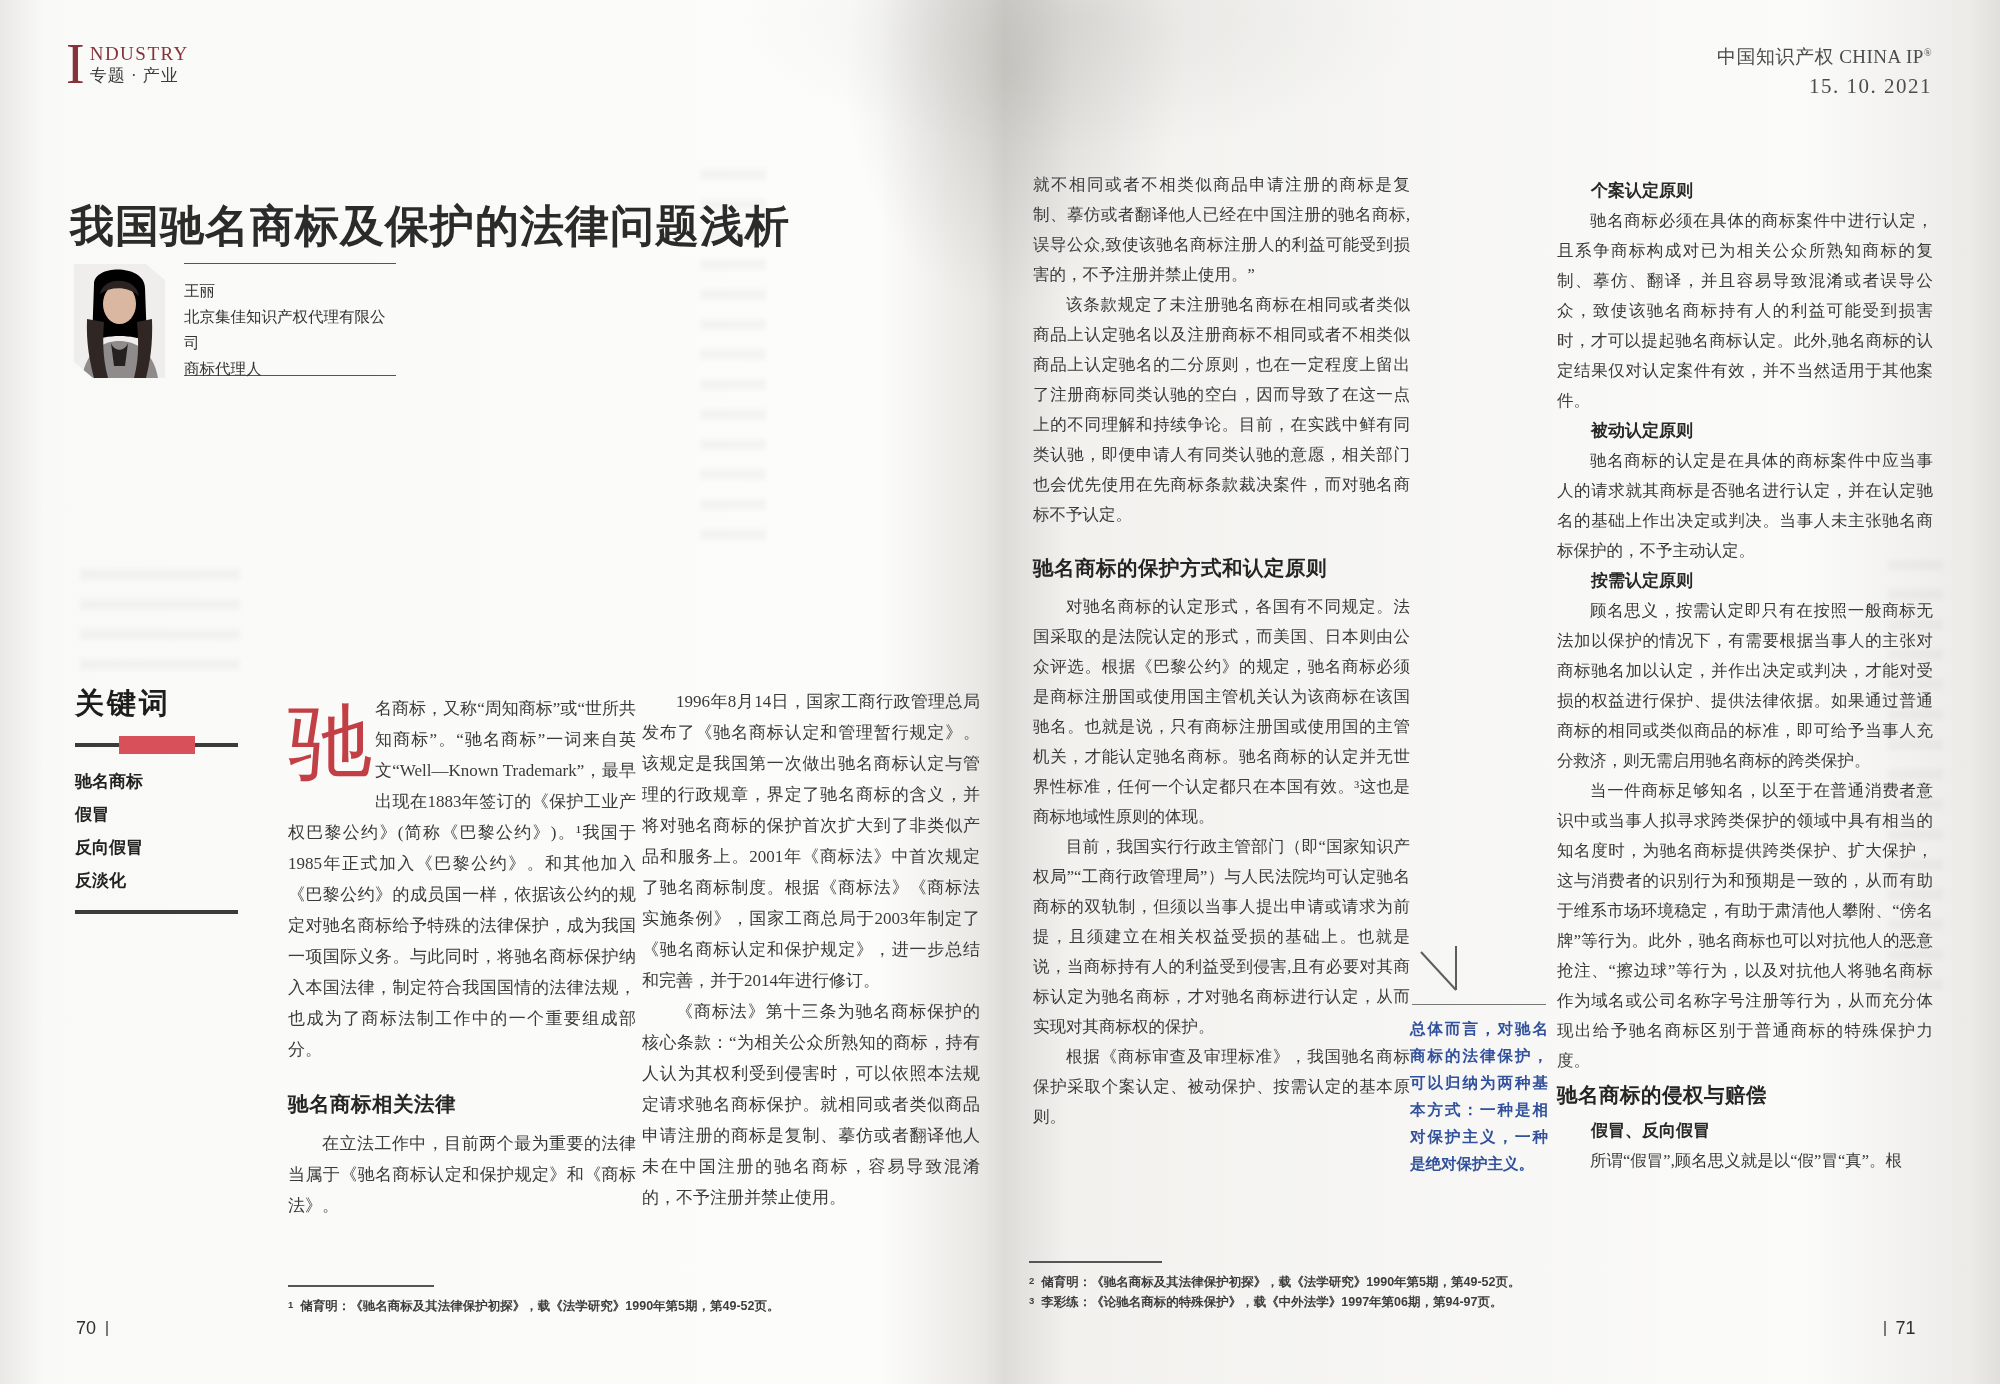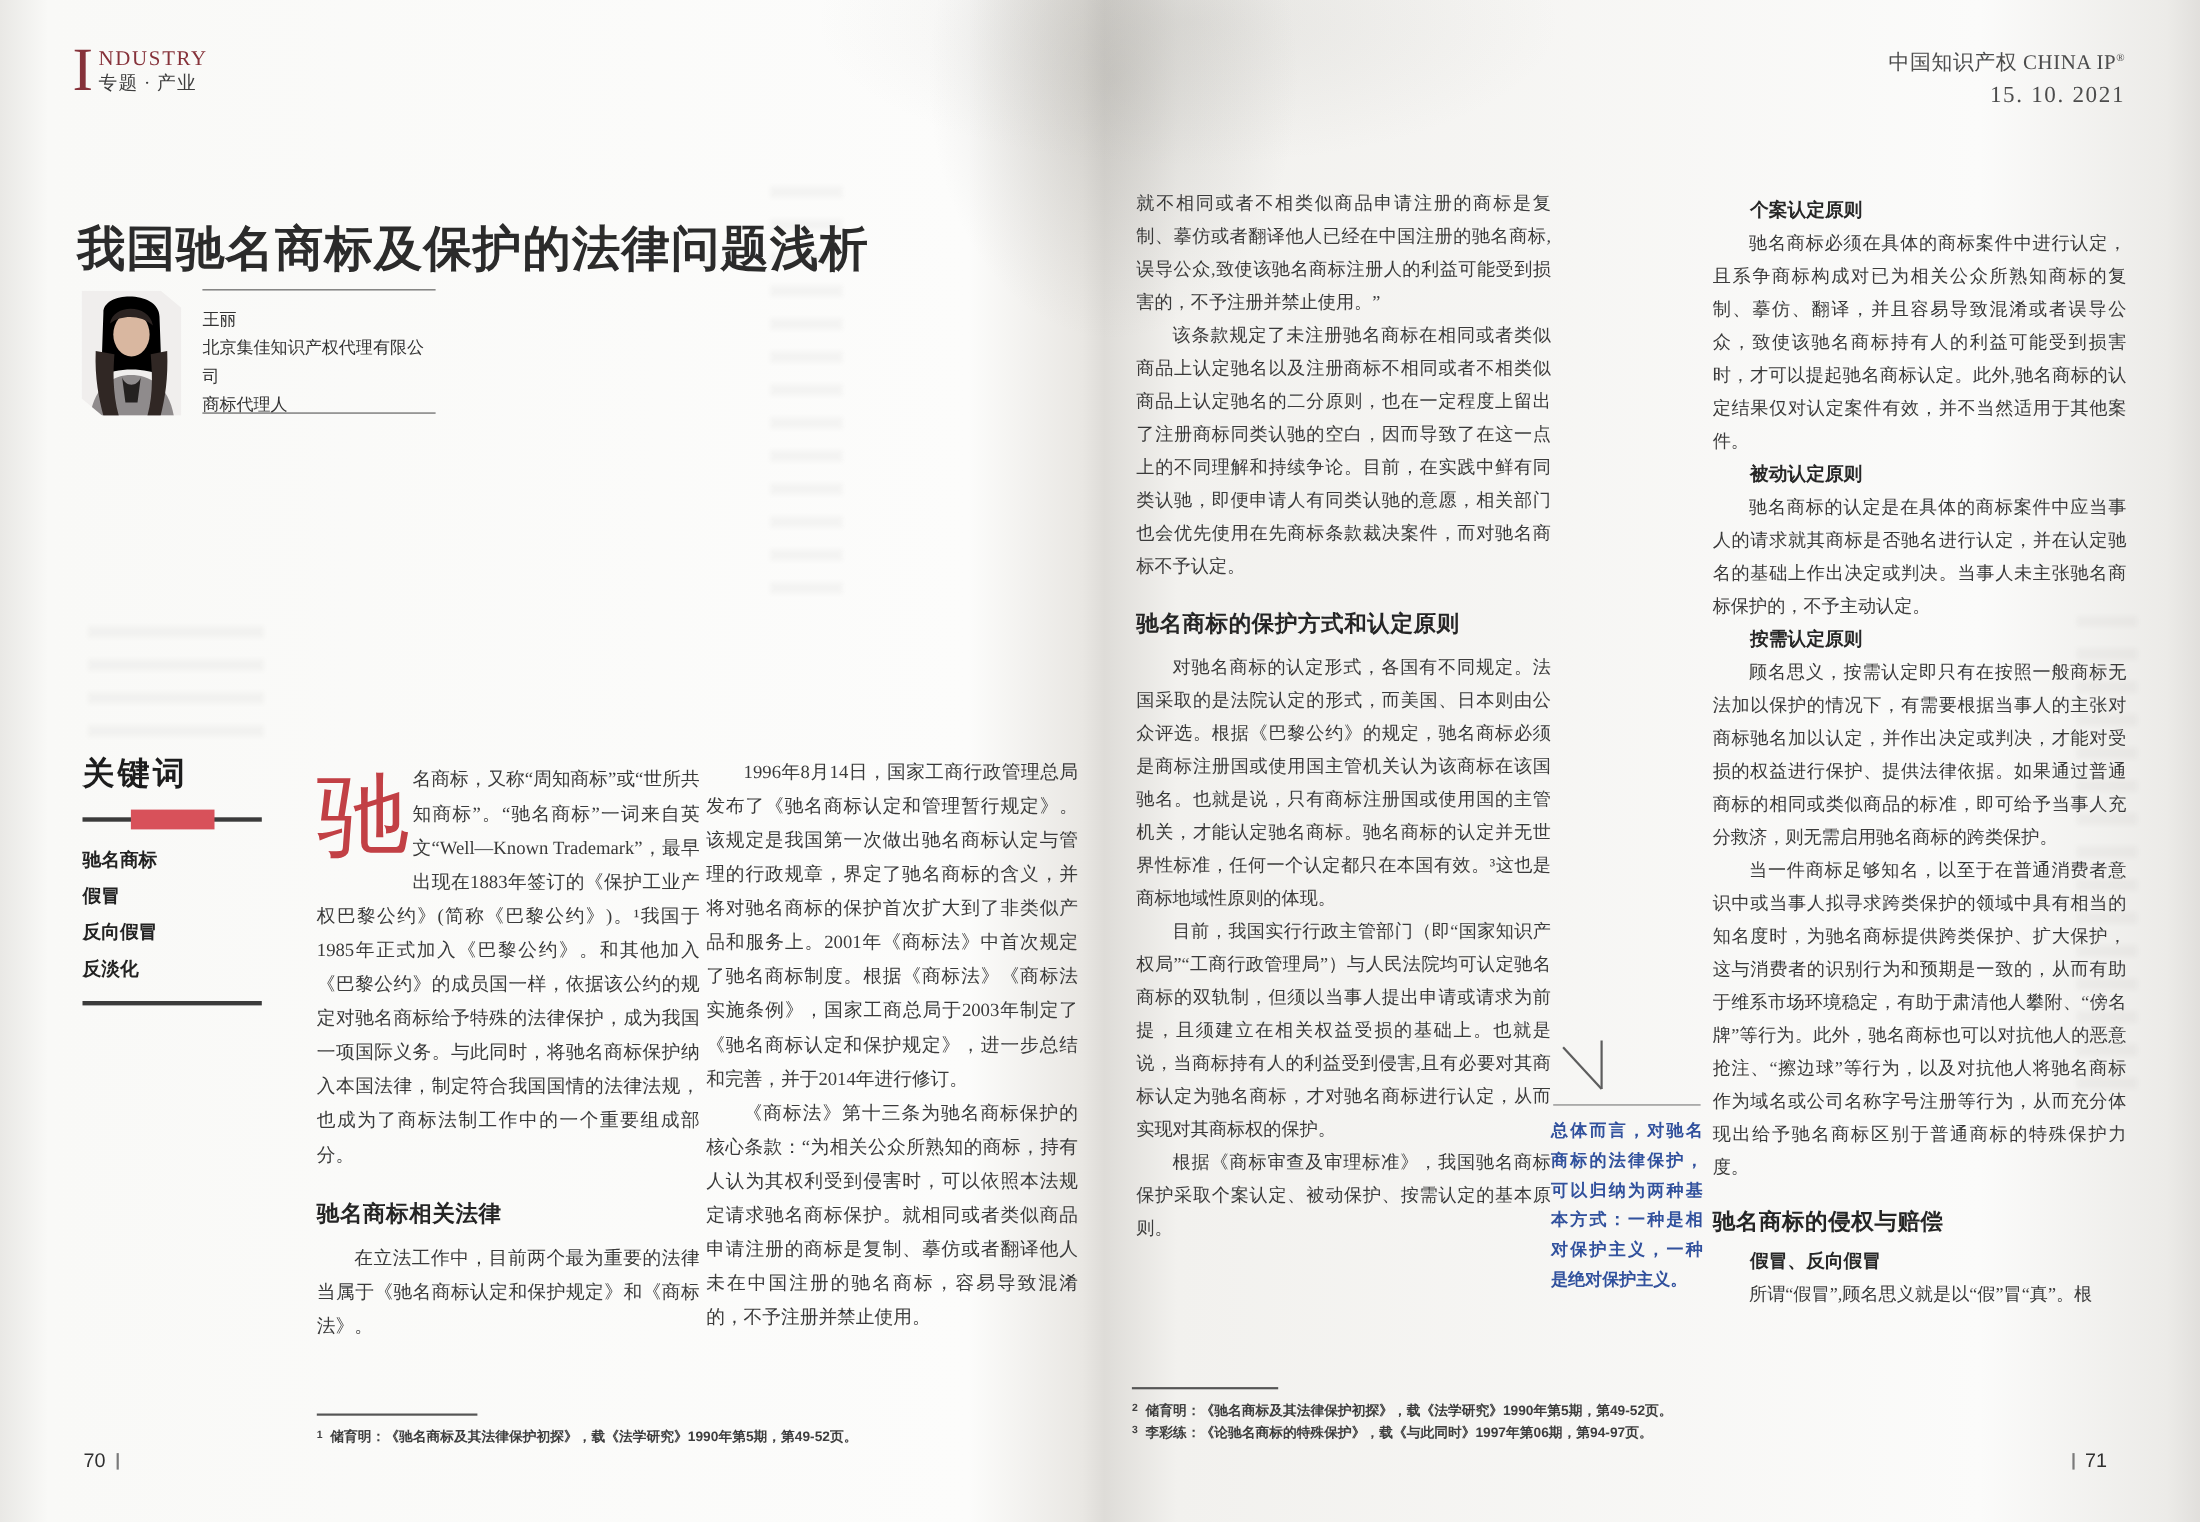--- a/index.html
+++ b/index.html
@@ -179,33 +179,33 @@
     </div>
 
     <div class="col body-right" style="left:1557px;top:176px;width:376px;">
       <h3 class="sub-head">个案认定原则</h3>
       <p>驰名商标必须在具体的商标案件中进行认定，且系争商标构成对已为相关公众所熟知商标的复制、摹仿、翻译，并且容易导致混淆或者误导公众，致使该驰名商标持有人的利益可能受到损害时，才可以提起驰名商标认定。此外,驰名商标的认定结果仅对认定案件有效，并不当然适用于其他案件。</p>
       <h3 class="sub-head">被动认定原则</h3>
       <p>驰名商标的认定是在具体的商标案件中应当事人的请求就其商标是否驰名进行认定，并在认定驰名的基础上作出决定或判决。当事人未主张驰名商标保护的，不予主动认定。</p>
       <h3 class="sub-head">按需认定原则</h3>
       <p>顾名思义，按需认定即只有在按照一般商标无法加以保护的情况下，有需要根据当事人的主张对商标驰名加以认定，并作出决定或判决，才能对受损的权益进行保护、提供法律依据。如果通过普通商标的相同或类似商品的标准，即可给予当事人充分救济，则无需启用驰名商标的跨类保护。</p>
       <p>当一件商标足够知名，以至于在普通消费者意识中或当事人拟寻求跨类保护的领域中具有相当的知名度时，为驰名商标提供跨类保护、扩大保护，这与消费者的识别行为和预期是一致的，从而有助于维系市场环境稳定，有助于肃清他人攀附、“傍名牌”等行为。此外，驰名商标也可以对抗他人的恶意抢注、“擦边球”等行为，以及对抗他人将驰名商标作为域名或公司名称字号注册等行为，从而充分体现出给予驰名商标区别于普通商标的特殊保护力度。</p>
-      <h2 class="sec-head" style="margin-top:20px;margin-bottom:6px;">驰名商标的侵权与赔偿</h2>
+      <h2 class="sec-head" style="margin-top:4px;margin-bottom:6px;">驰名商标的侵权与赔偿</h2>
       <h3 class="sub-head">假冒、反向假冒</h3>
       <p>所谓“假冒”,顾名思义就是以“假”冒“真”。根</p>
     </div>
 
     <div class="fn-rule" style="left:1029px;top:1261px;width:133px;"></div>
     <div class="footnote" style="left:1029px;top:1272px;width:660px;">
       <span class="fn-mark">2</span>
       <span>储育明：《驰名商标及其法律保护初探》，载《法学研究》1990年第5期，第49-52页。</span>
     </div>
     <div class="footnote" style="left:1029px;top:1292px;width:660px;">
       <span class="fn-mark">3</span>
-      <span>李彩练：《论驰名商标的特殊保护》，载《与此同时》1997年第06期，第94-97页。</span>
+      <span>李彩练：《论驰名商标的特殊保护》，载《中外法学》1997年第06期，第94-97页。</span>
     </div>
 
     <div class="pagenum" style="left:1884px;top:1318px;">
       <span class="pn-bar"></span>
       <span>71</span>
     </div>
   </div>
 
 </div>
 

